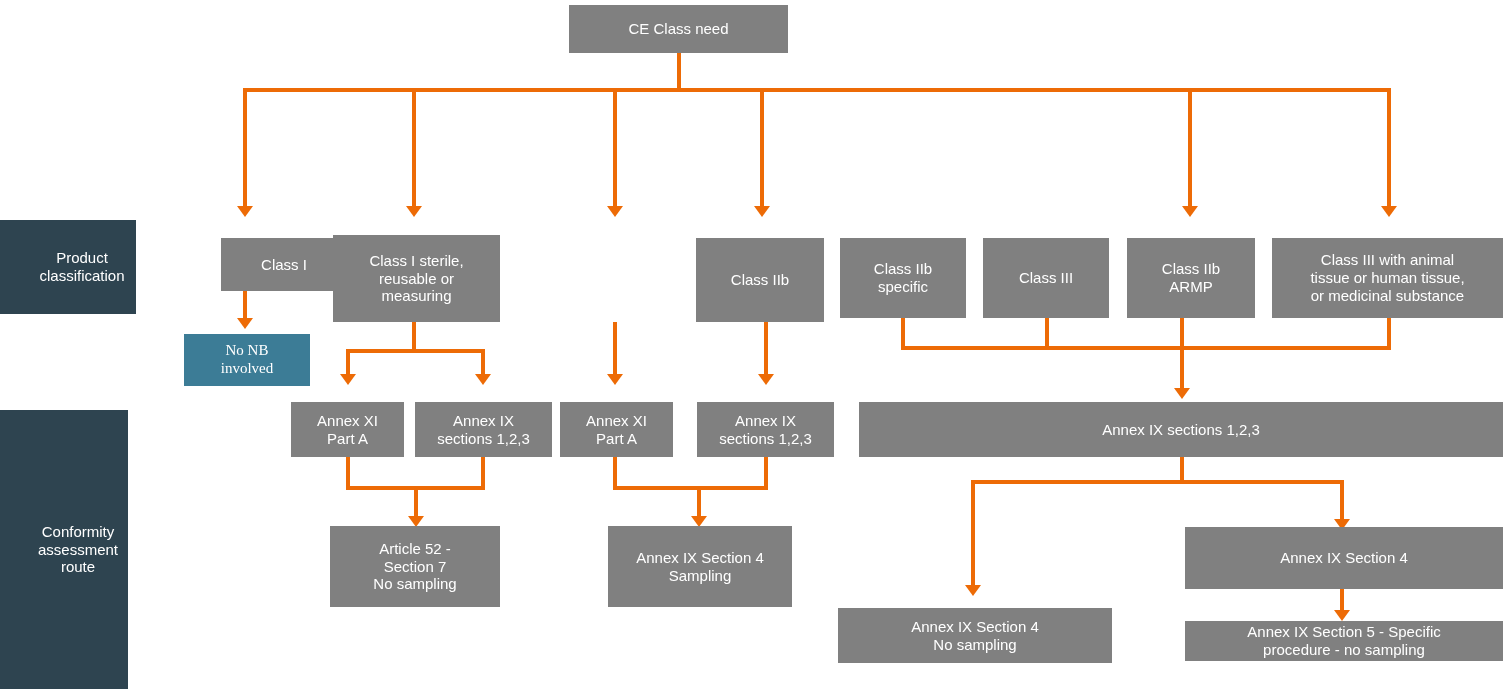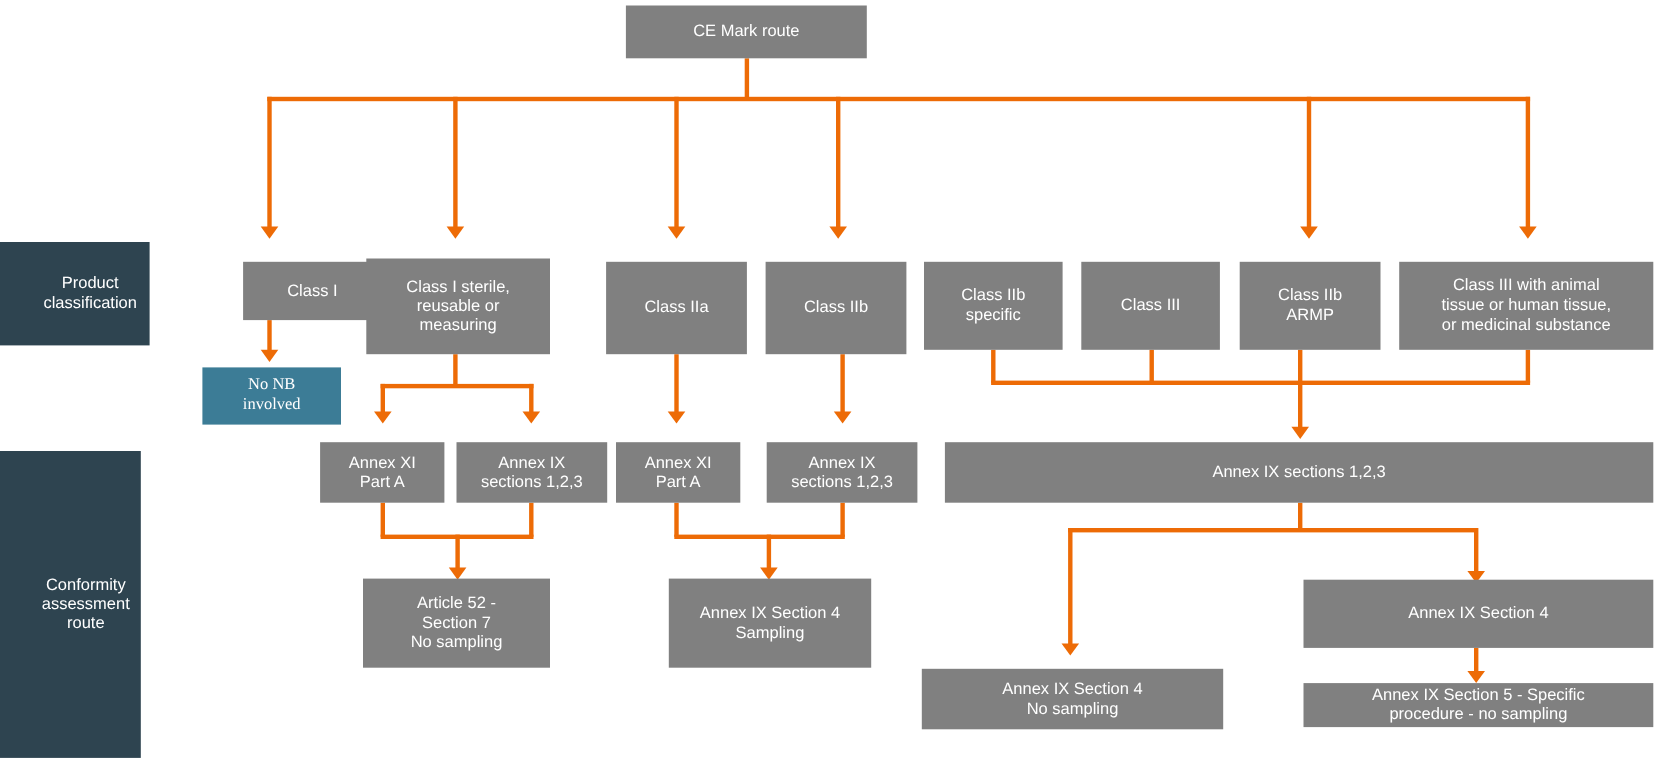--- a/index.html
+++ b/index.html
@@ -127,29 +127,28 @@
   <div class="line v" style="left:1180px; top:457px; height:25px;"></div>
   <div class="line h" style="left:971px; top:480px; width:372px;"></div>
   <div class="line v" style="left:971px; top:480px; height:107px;"></div>
   <div class="arrow" style="left:965px; top:585px;"></div>
   <div class="line v" style="left:1340px; top:480px; height:41px;"></div>
   <div class="arrow" style="left:1334px; top:519px;"></div>
 
   <div class="line v" style="left:1340px; top:589px; height:23px;"></div>
   <div class="arrow" style="left:1334px; top:610px;"></div>
 
-  <div class="node gray" style="left:569px; top:5px; width:219px; height:48px;">CE Mark route</div>
+  <div class="node gray" style="left:569px; top:5px; width:219px; height:48px;">CE Class need</div>
 
   <div class="node gray" style="left:184px; top:238px; width:126px; height:53px;margin-left:37px;">Class I</div>
 
   <div class="node gray" style="left:333px; top:235px; width:167px; height:87px;">Class I sterile,
 reusable or
 measuring</div>
 
-  <div class="node gray" style="left:551px; top:238px; width:128px; height:84px;">Class IIa</div>
 
   <div class="node gray" style="left:696px; top:238px; width:128px; height:84px;">Class IIb</div>
 
   <div class="node gray" style="left:840px; top:238px; width:126px; height:80px;">Class IIb
 specific</div>
 
   <div class="node gray" style="left:983px; top:238px; width:126px; height:80px;">Class III</div>
 
   <div class="node gray" style="left:1127px; top:238px; width:128px; height:80px;">Class IIb
 ARMP</div>

